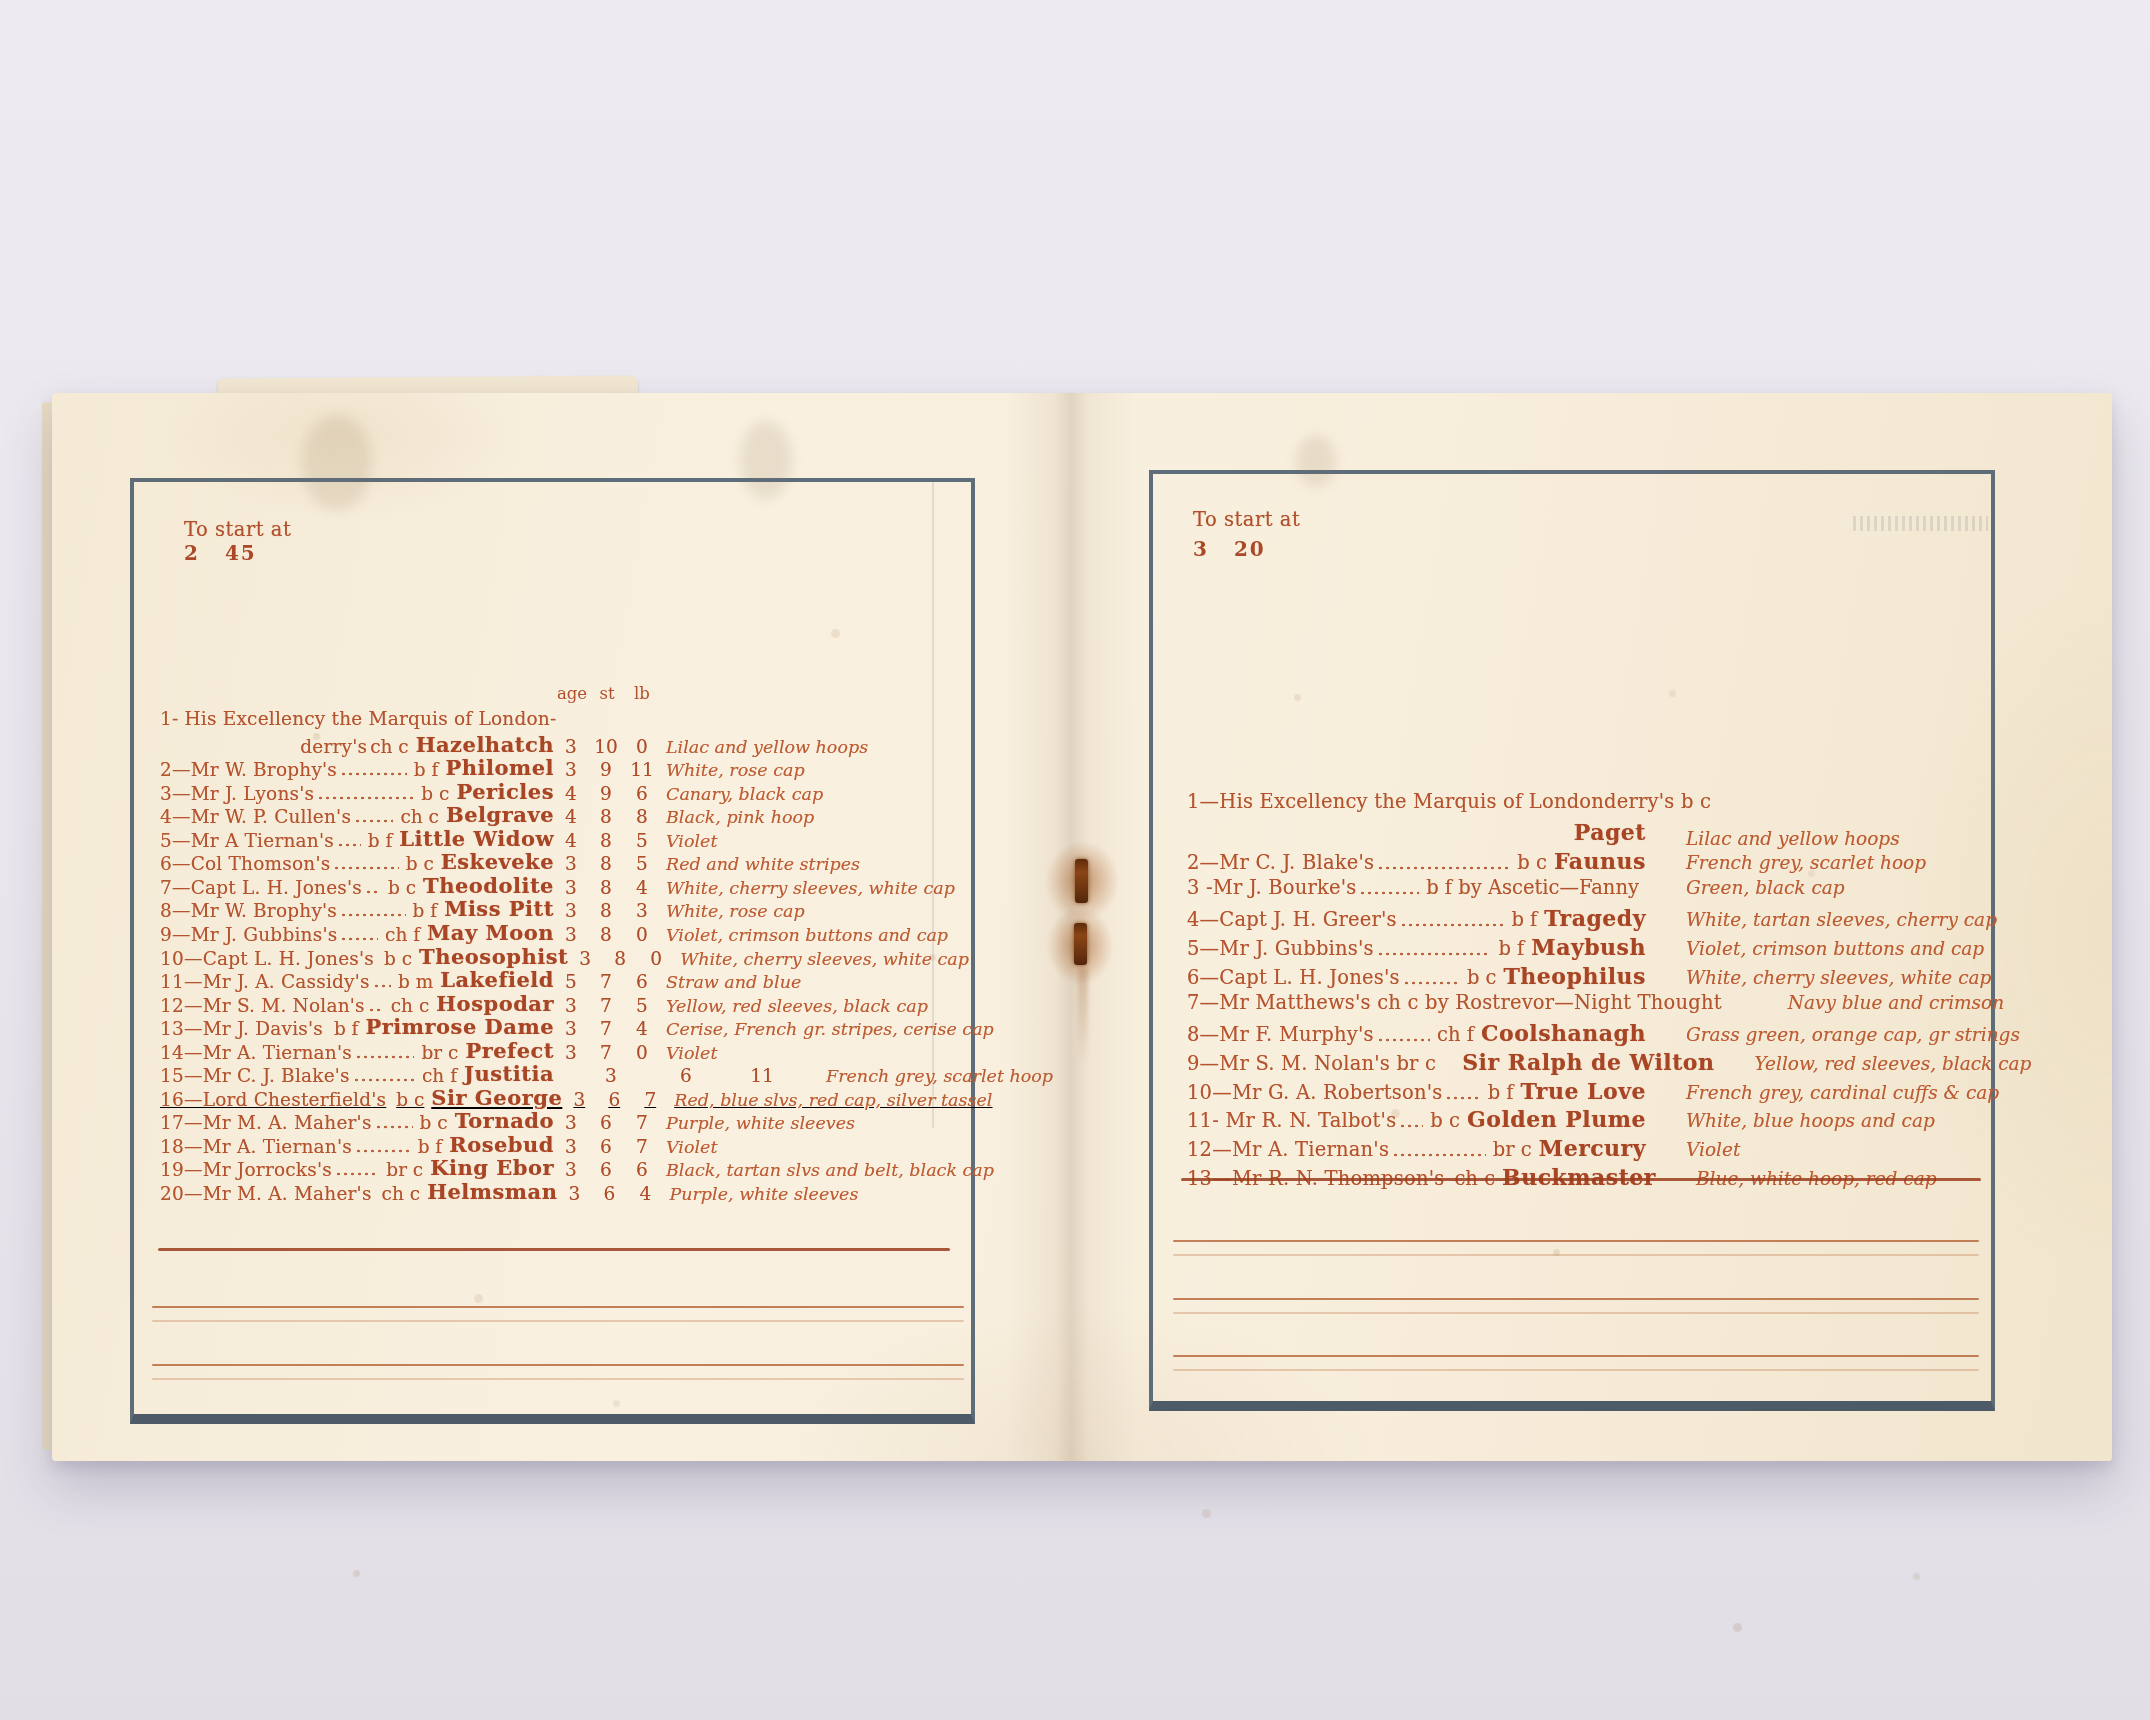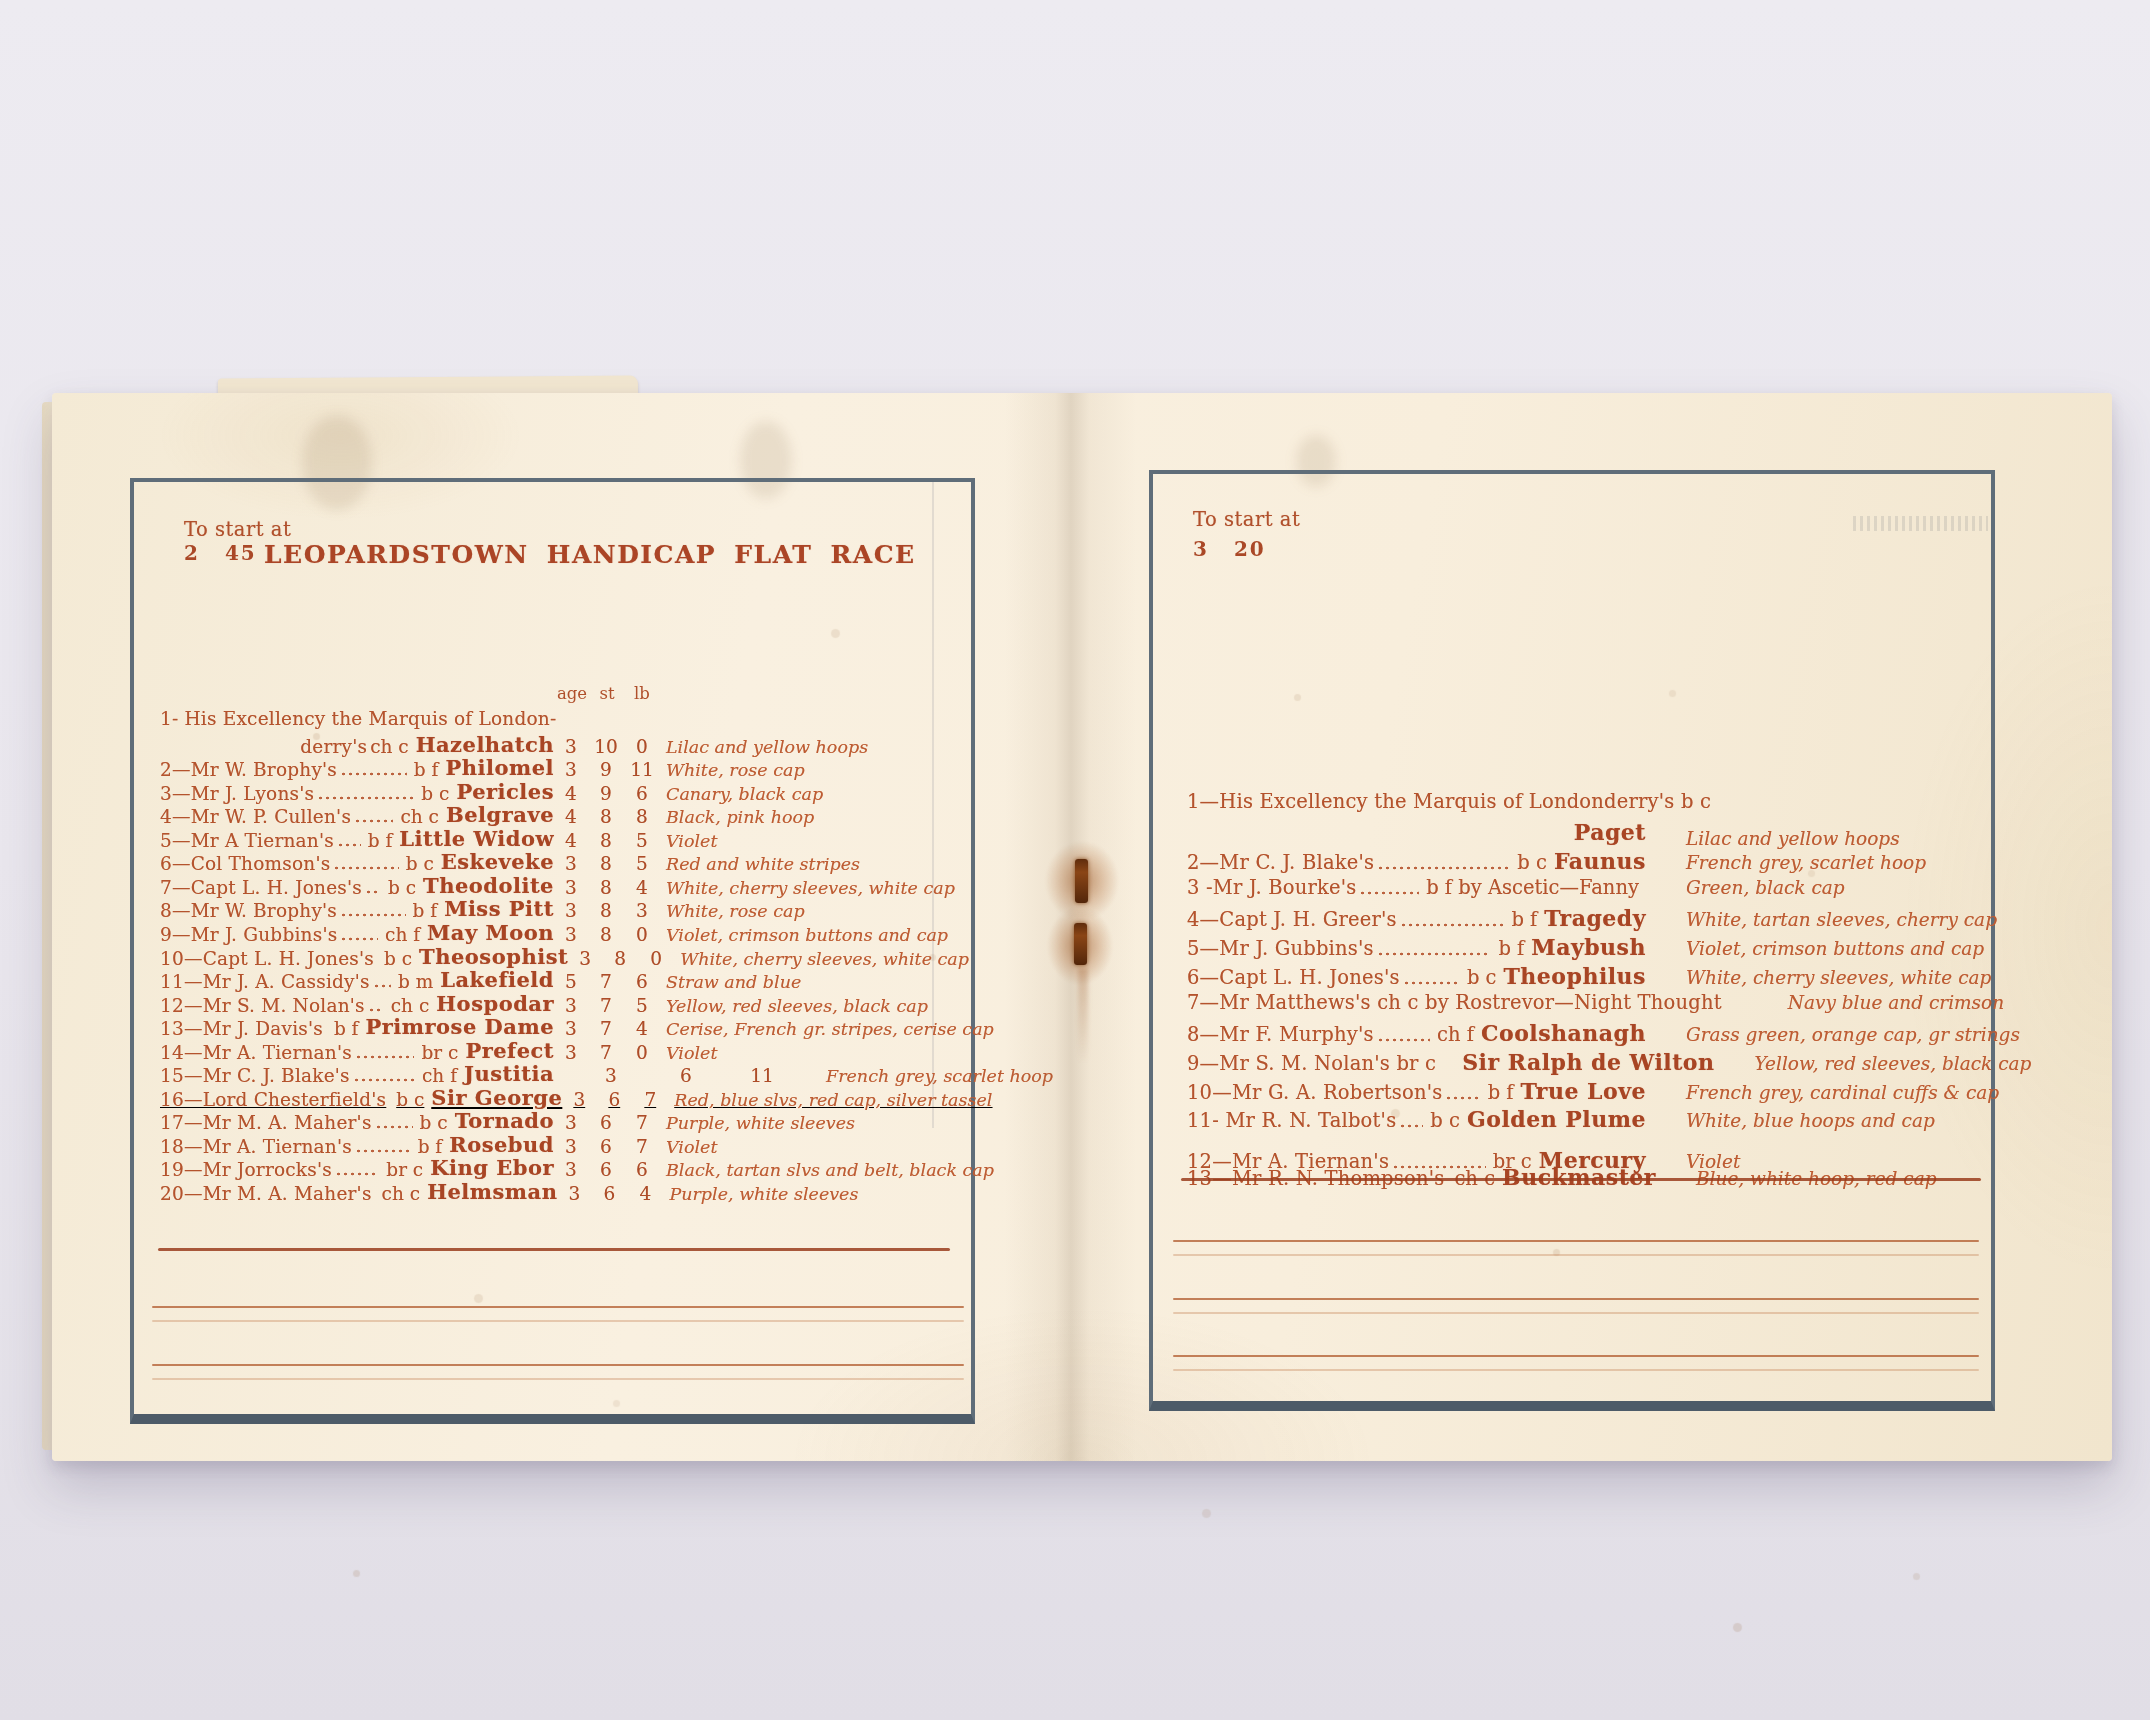--- a/index.html
+++ b/index.html
@@ -126,21 +126,20 @@
 
     <div class="stain" style="left:250px;top:22px;width:70px;height:95px;"></div>
     <div class="stain" style="left:688px;top:28px;width:52px;height:78px;"></div>
     <div class="stain" style="left:1244px;top:42px;width:40px;height:52px;"></div>
     <div class="foxing"></div>
     <div class="ghost-frame-line"></div>
 
     <div class="frame left">
       <div class="to-start ink">To start at</div>
       <div class="race-time">2 45</div>
-      <div class="race-title">LEOPARDSTOWN HANDICAP FLAT RACE</div>
 
       <div class="conds">
 
       <div class="cline" style="top: 99px;"></div>
           <div class="cline ind" style="top: 118.6px;"></div>
           <div class="cline ind" style="top: 138.2px;"></div>
           <div class="cline" style="top: 157.8px;"></div>
           <div class="cline" style="top: 177.4px;"></div>
         </div>
 
@@ -529,21 +528,21 @@
           </div>
           <div class="erow" style="top: 632.25px;">
             <span class="ncell">
               <span class="owner">11- Mr R. N. Talbot's</span>
               <span class="leader"></span>
               <span class="prefix">b c</span>
               <span class="horse">Golden Plume</span>
             </span>
             <span class="colours">White, blue hoops and cap</span>
           </div>
-          <div class="erow" style="top: 661px; margin-top: 12px;">
+          <div class="erow" style="top: 661px;">
             <span class="ncell">
               <span class="owner">12—Mr A. Tiernan's</span>
               <span class="leader"></span>
               <span class="prefix">br c</span>
               <span class="horse">Mercury</span>
             </span>
             <span class="colours">Violet</span>
           </div>
           <div class="erow" style="top: 689.75px;">
             <span class="ncell">

